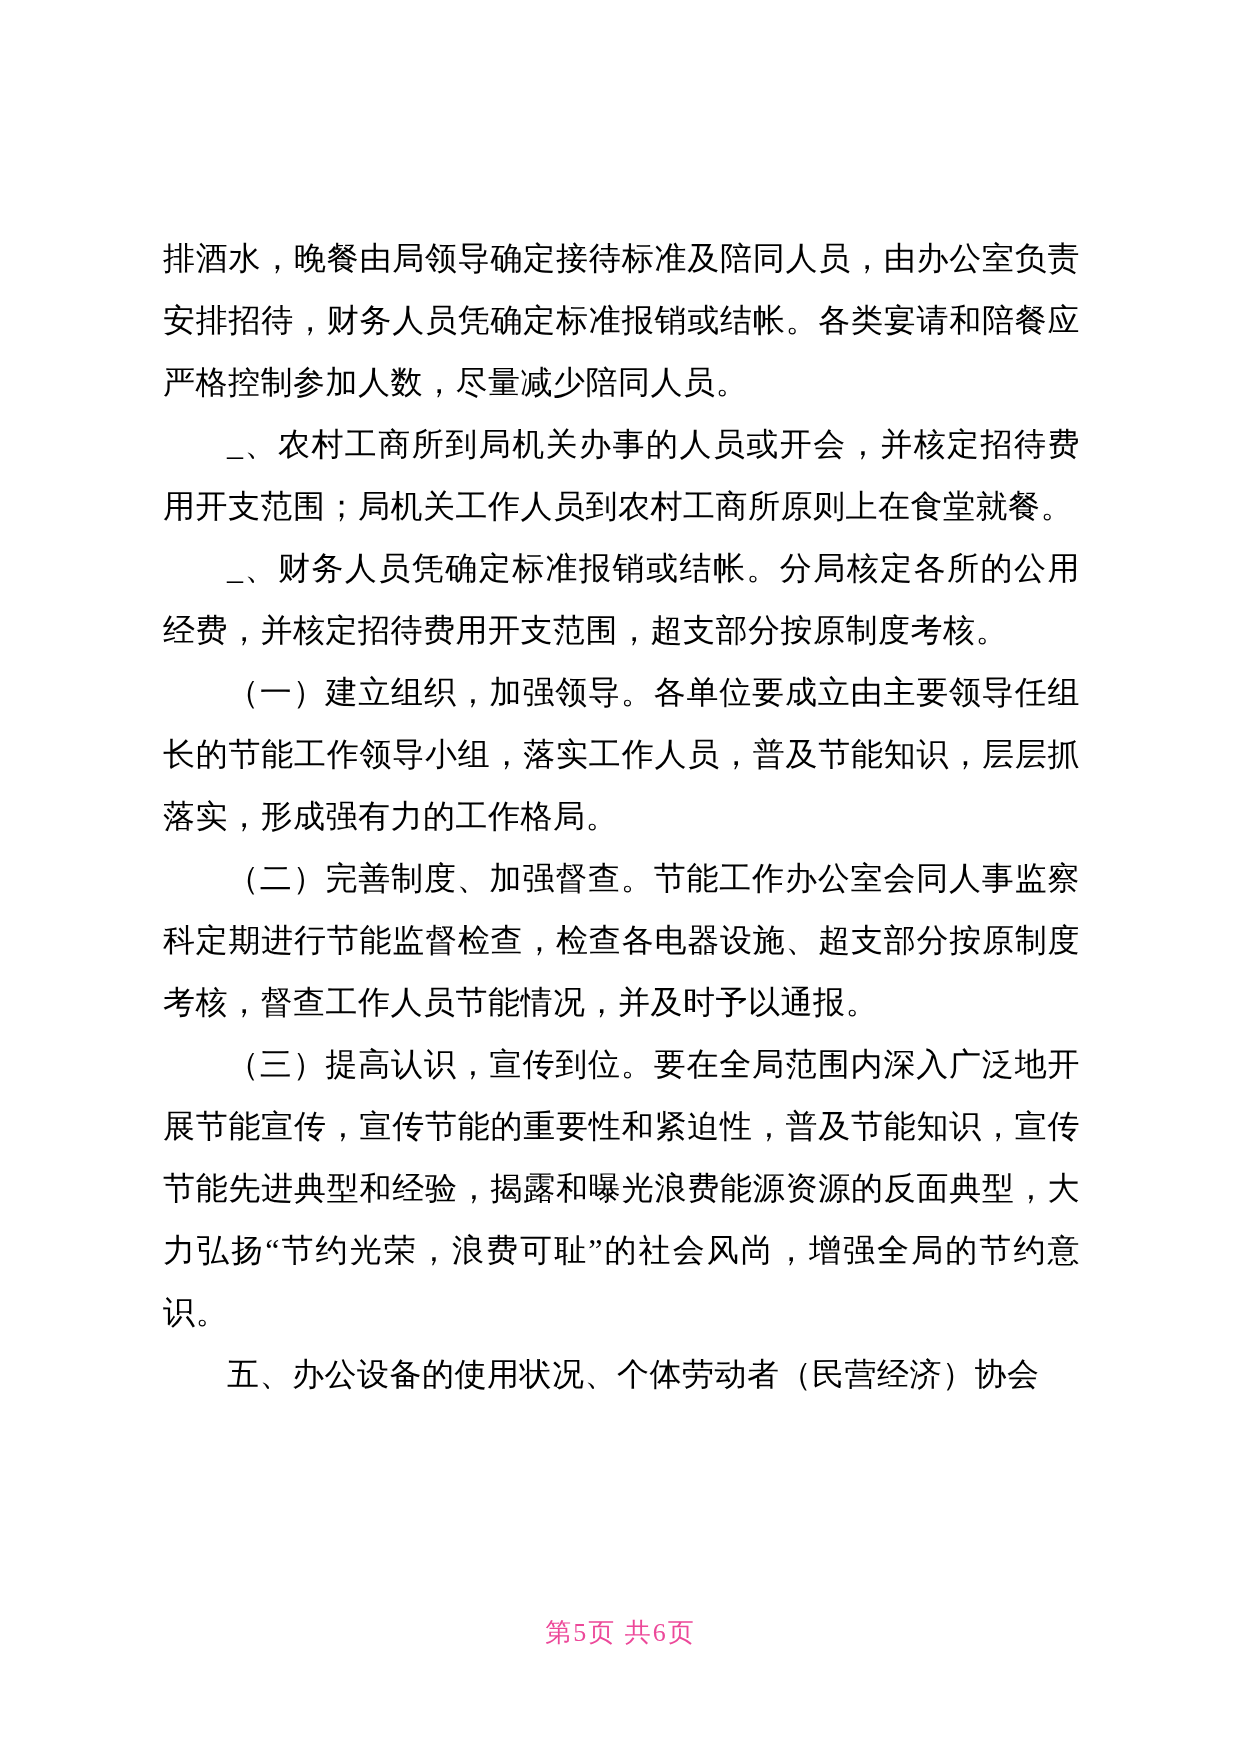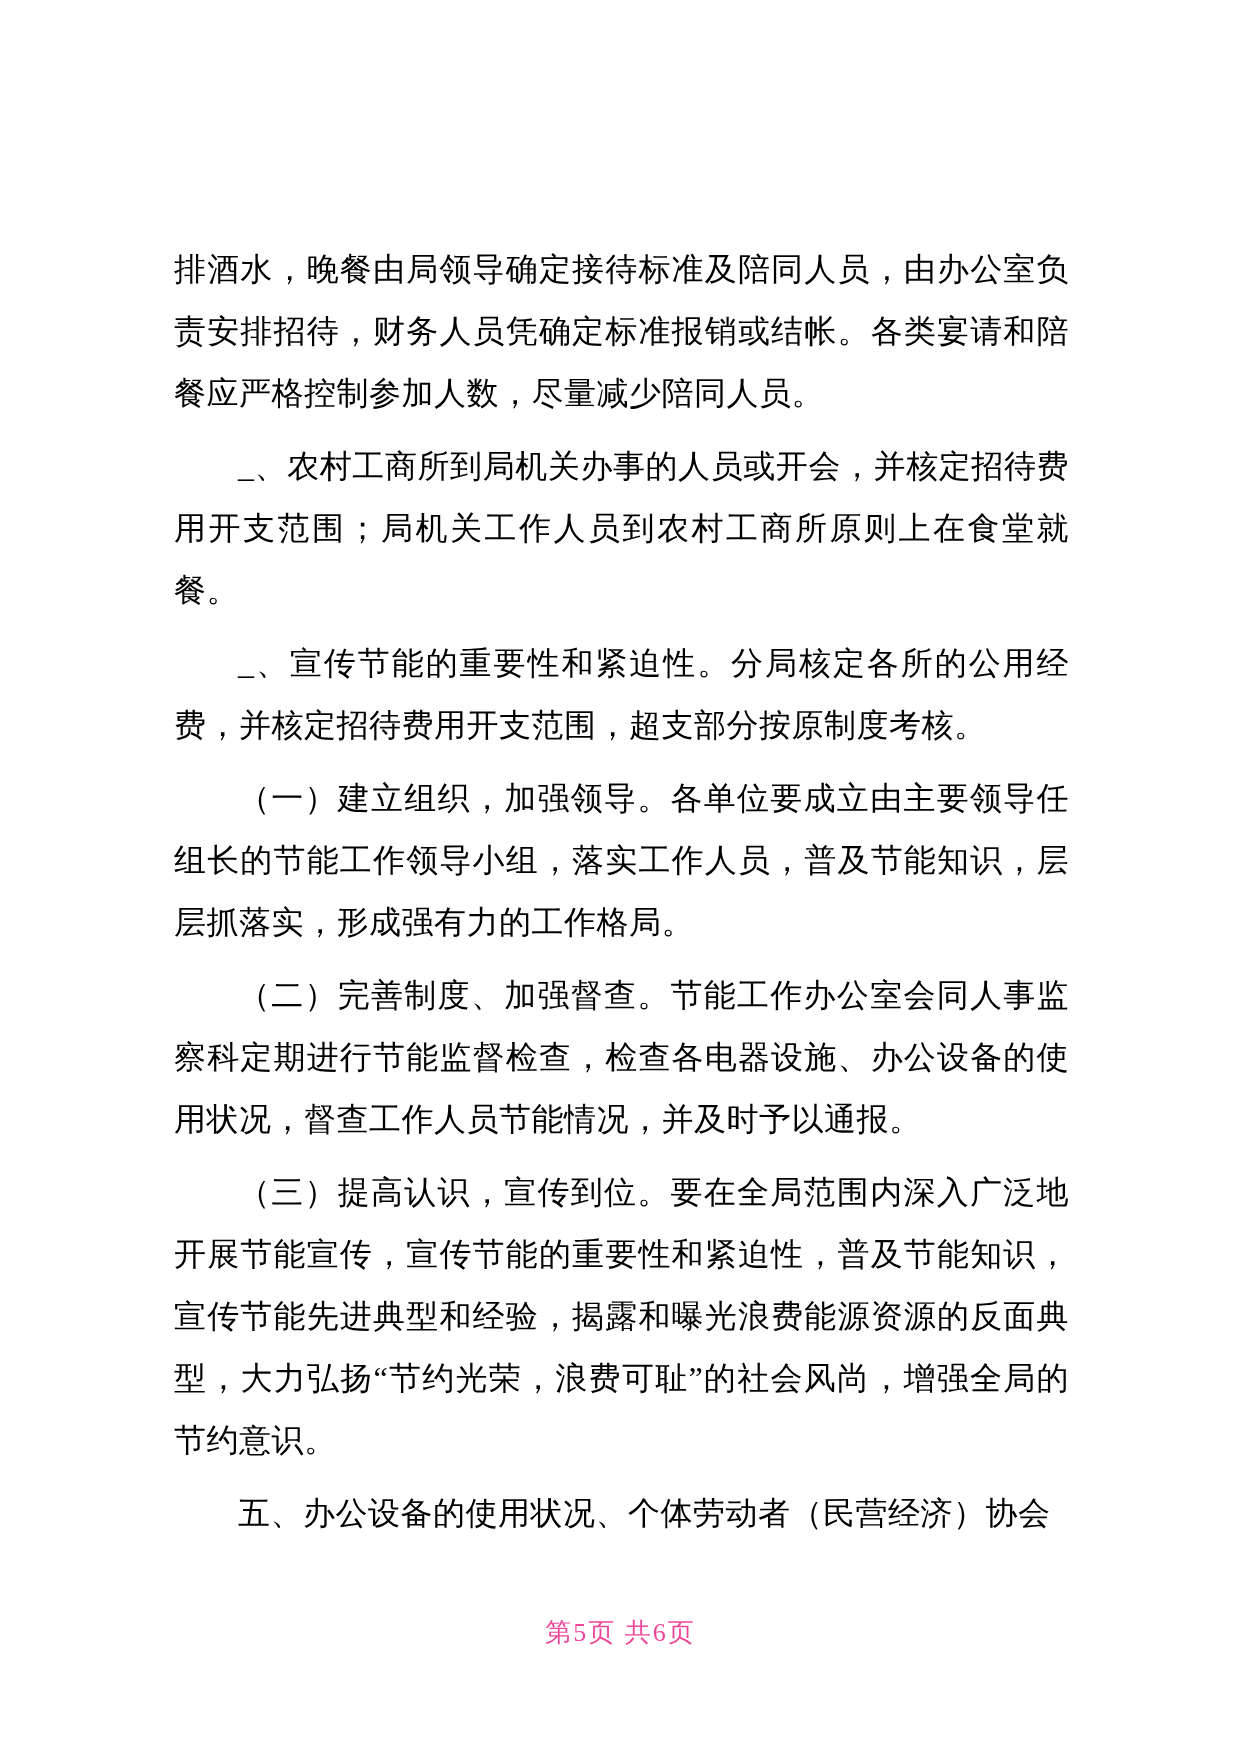--- a/index.html
+++ b/index.html
@@ -21,21 +21,21 @@
     left: 163px;
     top: 227px;
     width: 917px;
     font-size: 32px;
     line-height: 62px;
     text-align: justify;
     text-justify: inter-ideograph;
     letter-spacing: 0.5px;
   }
   .content p {
-    margin: 11px;
+    margin: 0;
     padding: 0;
     text-indent: 2em;
   }
   .content p.no-indent {
     text-indent: 0;
   }
   .page-footer {
     position: absolute;
     top: 1616px;
     left: 0;
@@ -47,20 +47,20 @@
     color: #ec4899;
   }
 </style>
 </head>
 <body>
 
 <div class="page">
   <div class="content">
     <p class="no-indent">排酒水，晚餐由局领导确定接待标准及陪同人员，由办公室负责安排招待，财务人员凭确定标准报销或结帐。各类宴请和陪餐应严格控制参加人数，尽量减少陪同人员。</p>
     <p>_、农村工商所到局机关办事的人员或开会，并核定招待费用开支范围；局机关工作人员到农村工商所原则上在食堂就餐。</p>
-    <p>_、宣传节能的重要性和紧迫性。分局核定各所的公用经费，并核定招待费用开支范围，超支部分按原制度考核。</p>
+    <p>_、财务人员凭确定标准报销或结帐。分局核定各所的公用经费，并核定招待费用开支范围，超支部分按原制度考核。</p>
     <p>（一）建立组织，加强领导。各单位要成立由主要领导任组长的节能工作领导小组，落实工作人员，普及节能知识，层层抓落实，形成强有力的工作格局。</p>
-    <p>（二）完善制度、加强督查。节能工作办公室会同人事监察科定期进行节能监督检查，检查各电器设施、办公设备的使用状况，督查工作人员节能情况，并及时予以通报。</p>
+    <p>（二）完善制度、加强督查。节能工作办公室会同人事监察科定期进行节能监督检查，检查各电器设施、超支部分按原制度考核，督查工作人员节能情况，并及时予以通报。</p>
     <p>（三）提高认识，宣传到位。要在全局范围内深入广泛地开展节能宣传，宣传节能的重要性和紧迫性，普及节能知识，宣传节能先进典型和经验，揭露和曝光浪费能源资源的反面典型，大力弘扬“节约光荣，浪费可耻”的社会风尚，增强全局的节约意识。</p>
     <p>五、办公设备的使用状况、个体劳动者（民营经济）协会</p>
   </div>
   <div class="page-footer">第5页 共6页</div>
 </div>
 
 </body></html>

